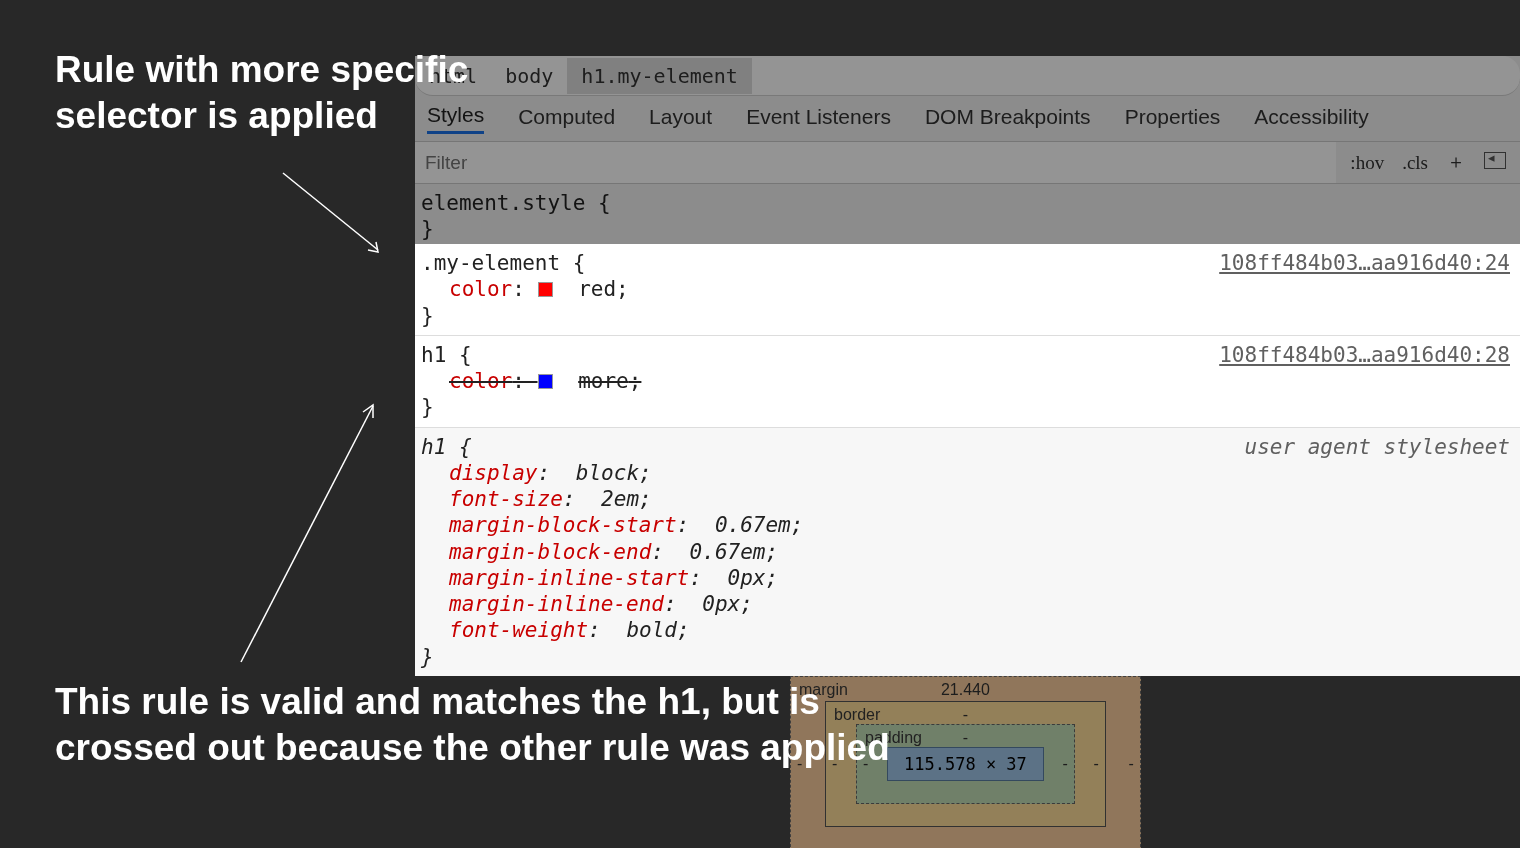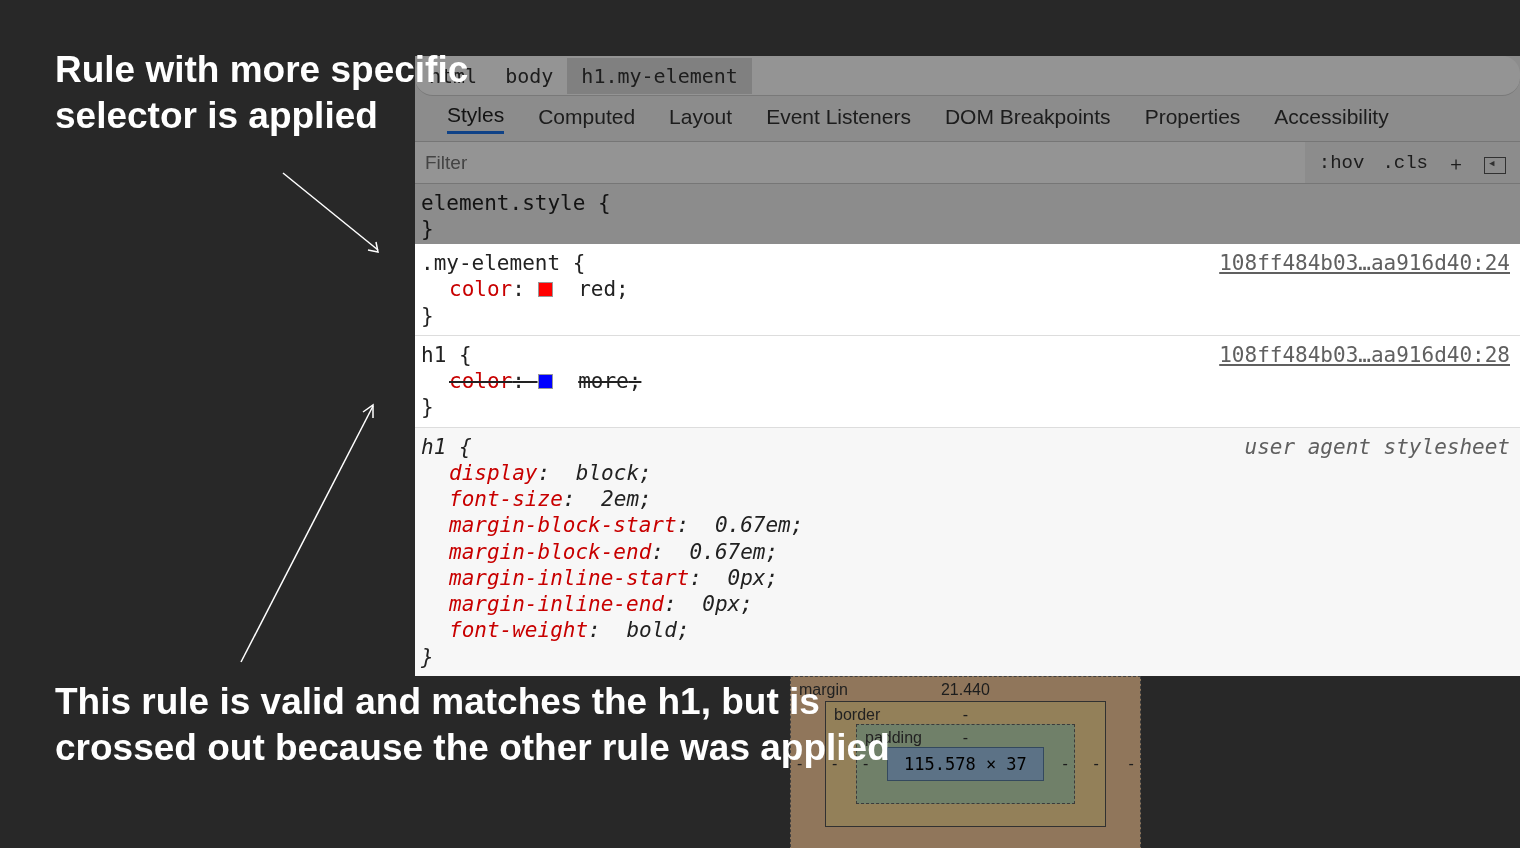--- a/index.html
+++ b/index.html
@@ -53,21 +53,21 @@
     padding:6px 14px;
     color:#333;
     cursor:pointer;
   }
   .breadcrumbs .crumb.active {
     background:#dcdcdc;
   }
   .tabs {
     height:46px;
     display:flex; align-items:center; gap:34px;
-    padding-left:32px;
+    padding-left:12px;
     background:#f1f1f1;
     border-bottom:1px solid #ccc;
     font-size:21px;
     color:#333;
   }
   .tab { cursor:pointer; padding-bottom:4px; }
   .tab.active { color:#222; border-bottom:3px solid #1a73e8; font-weight:500; }
   .filter-row {
     height:42px;
     display:flex; align-items:center;
@@ -76,23 +76,23 @@
   }
   .filter-input {
     flex:1; height:100%;
     border:none; background:#fff;
     padding:0 10px;
     font-size:19px; color:#701a75;
     font-family: inherit;
     outline:none;
   }
   .filter-tools {
-    display:flex; align-items:flex-end; gap:18px;
+    display:flex; align-items:flex-start; gap:18px;
     padding:0 14px;
-    font-family: Liberation Mono, monospace;
+    font-family: Liberation Serif, serif;
     font-size:19px; color:#333;
   }
   .filter-tools .btn { cursor:pointer; }
   .plus-icon, .panel-icon {
     display:inline-flex; align-items:center; justify-content:center;
     width:20px; height:20px;
   }
   .panel-icon {
     border:1.6px solid #555;
     width:22px; height:17px;

